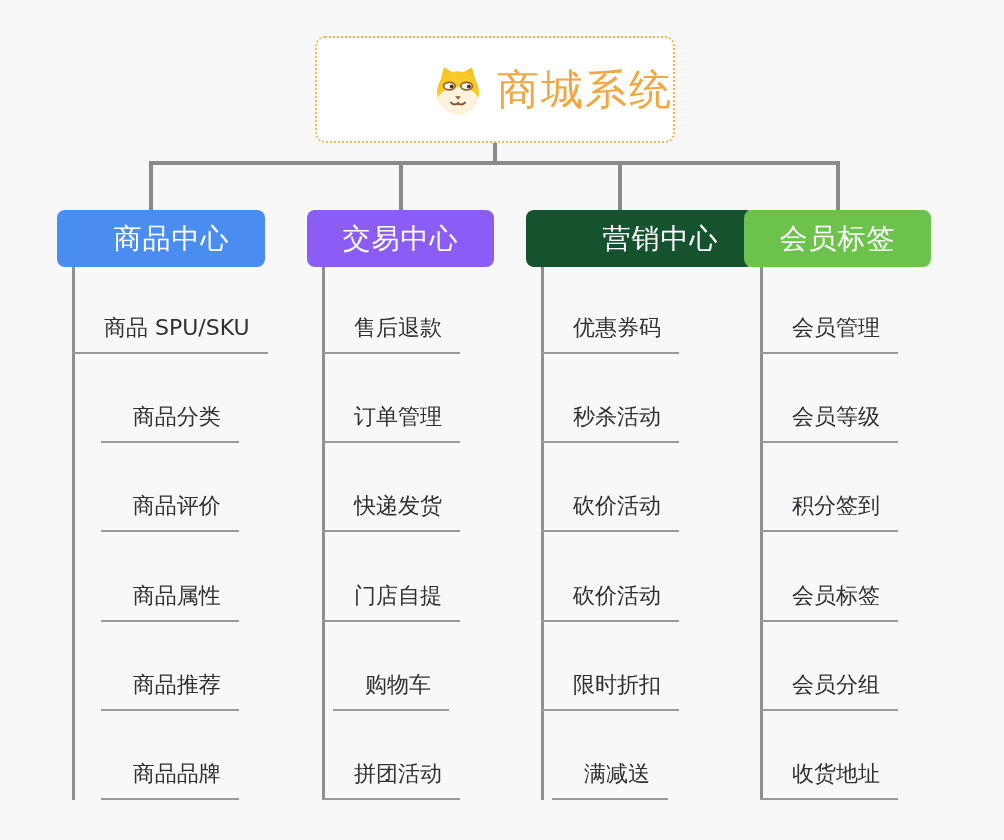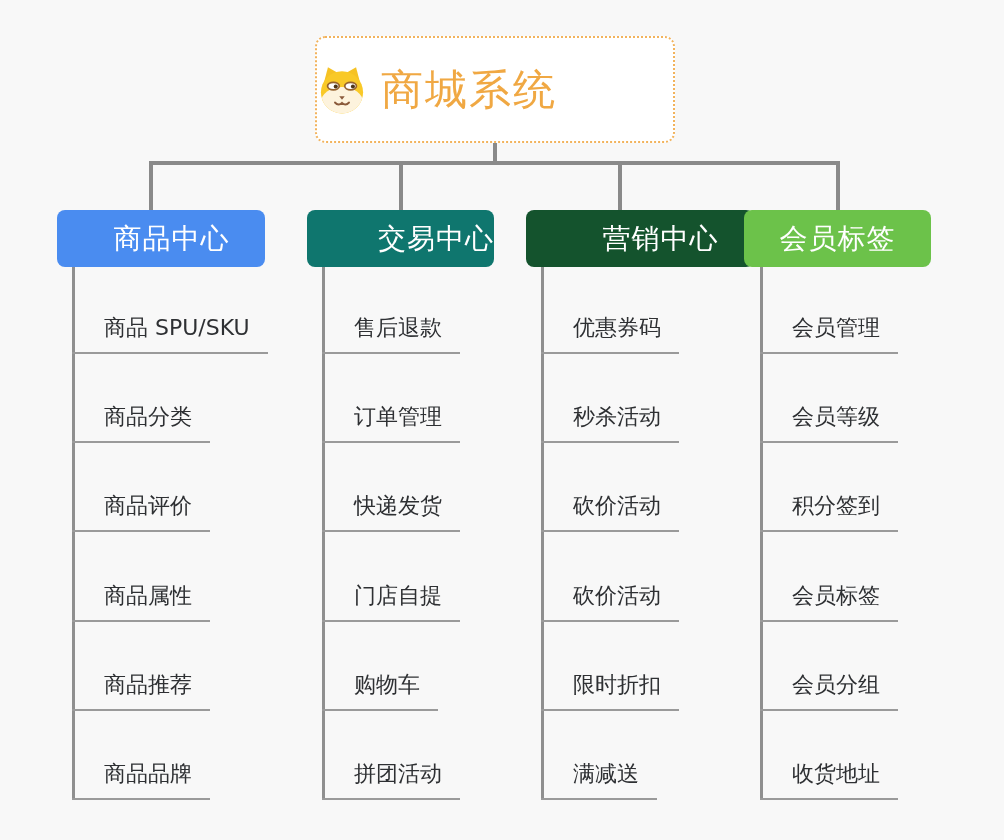--- a/index.html
+++ b/index.html
@@ -27,21 +27,21 @@
   .trunk-3 { left: 760px; }
 
   
   .root-node {
     position: absolute; left: 315px; top: 36px;
     width: 360px; height: 107px;
     background: #ffffff;
     border: 2px dotted #f2b35c;
     border-radius: 10px;
     box-sizing: border-box;
-    display: flex; align-items: center; justify-content: flex-start;
+    display: flex; align-items: center; justify-content: flex-end;
     gap: 14px;
     cursor: pointer;
   }
   .root-title {
     font-size: 42px;
     color: #f0a843;
     letter-spacing: 2px;
     white-space: nowrap;
   }
   .dog-icon { width: 50px; height: 50px; flex: 0 0 auto; }
@@ -56,21 +56,21 @@
     letter-spacing: 1px;
     white-space: nowrap;
     cursor: pointer;
   }
   .branch-0 { left: 57px; padding-left: 21px; }
   .branch-1 { left: 307px; }
   .branch-2 { left: 526px; }
   .branch-3 { left: 744px; }
 
   
-  .col { position: absolute; top: 267px; display: flex; flex-direction: column; align-items: flex-start; }
+  .col { position: absolute; top: 267px; display: flex; flex-direction: column; align-items: center; }
   .col-0 { left: 72px; }
   .col-1 { left: 322px; }
   .col-2 { left: 541px; }
   .col-3 { left: 760px; }
   .leaf {
     box-sizing: border-box;
     height: 89.2px;
     display: flex; align-items: flex-end;
     border-bottom: 2px solid #9a9a9a;
     padding: 0 18px 9px 32px;
@@ -113,21 +113,21 @@
       <circle cx="46" cy="27.5" r="2.6" fill="#4e3519"></circle>
       <path d="M28.5 40 L35.5 40 L32 44.5 Z" fill="#8a5a3b"></path>
       <path d="M23 48 Q27.5 53 32 48.5 Q36.5 53 41 48" fill="none" stroke="#8a5a3b" stroke-width="2.4" stroke-linecap="round"></path>
     </svg>
     <span class="root-title">商城系统</span>
   </div>
 
   <div class="branch-node branch-0" style="background-color: rgb(74, 140, 240);">
     <span>商品中心</span>
   </div>
-  <div class="branch-node branch-1" style="background-color: #0f766e; justify-content: flex-end;">
+  <div class="branch-node branch-1" style="background-color: #8b5cf6;">
     <span>交易中心</span>
   </div>
   <div class="branch-node branch-2" style="background-color: #14532d; padding-left: 41px;">
     <span>营销中心</span>
   </div>
   <div class="branch-node branch-3" style="background-color: rgb(108, 194, 74);">
     <span>会员标签</span>
   </div>
 
   <div class="col col-0">

